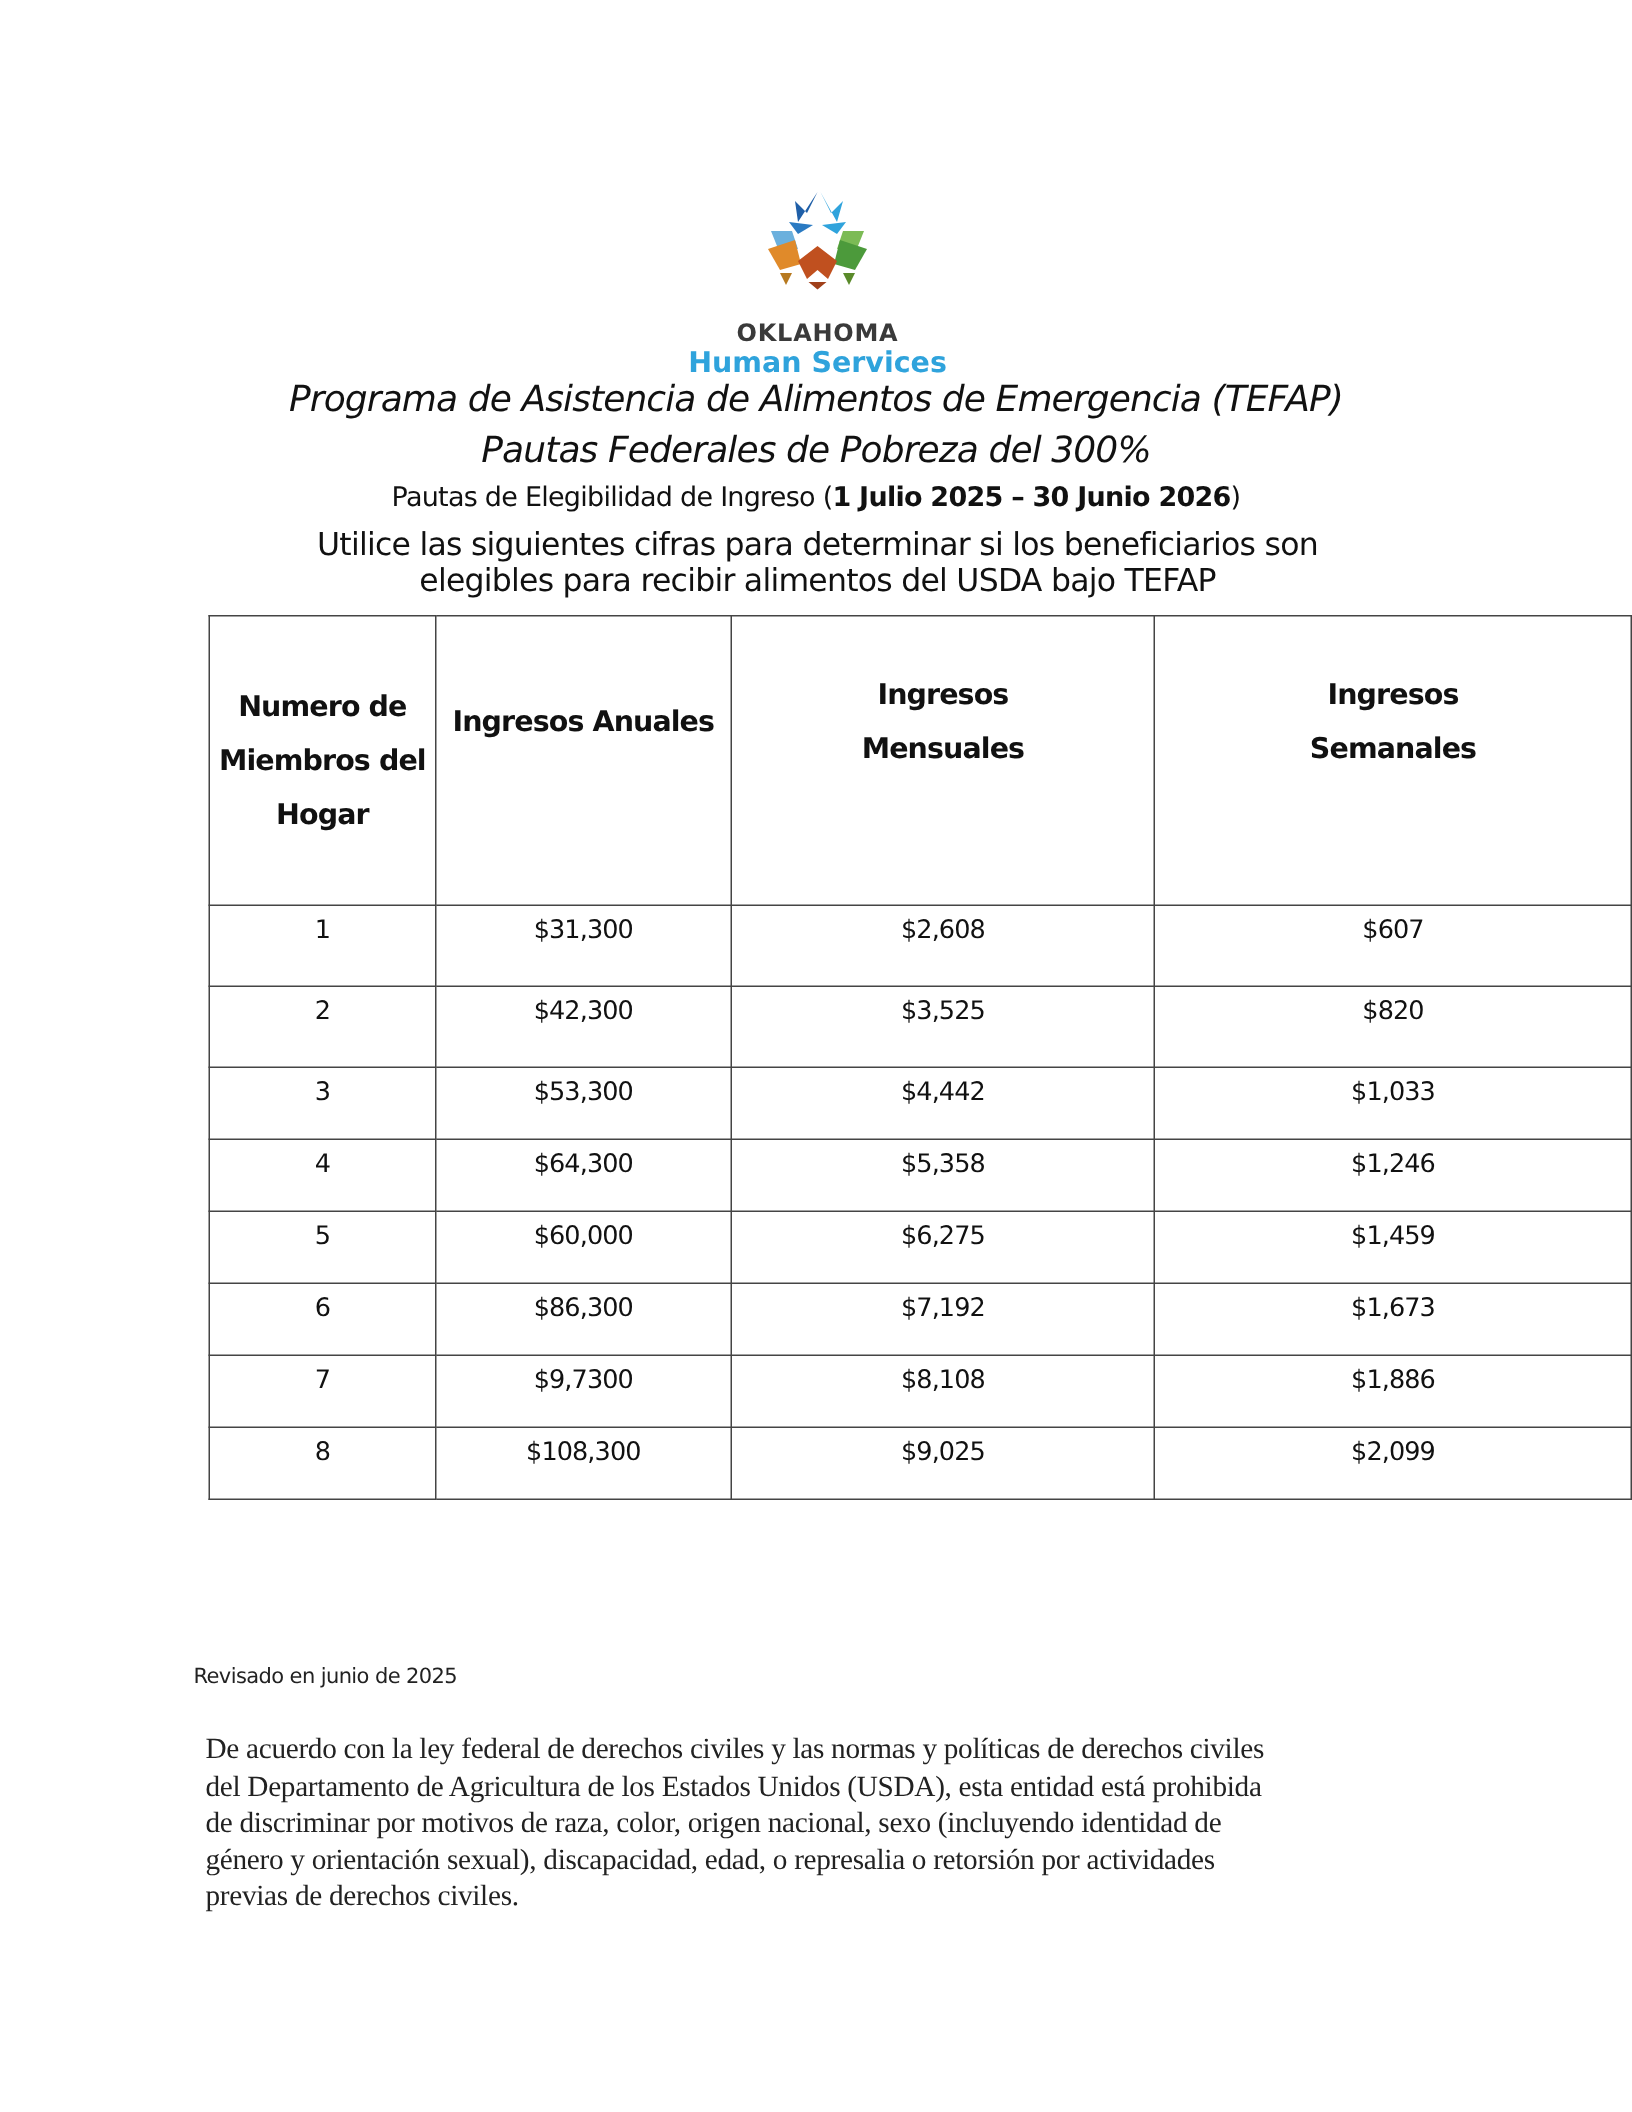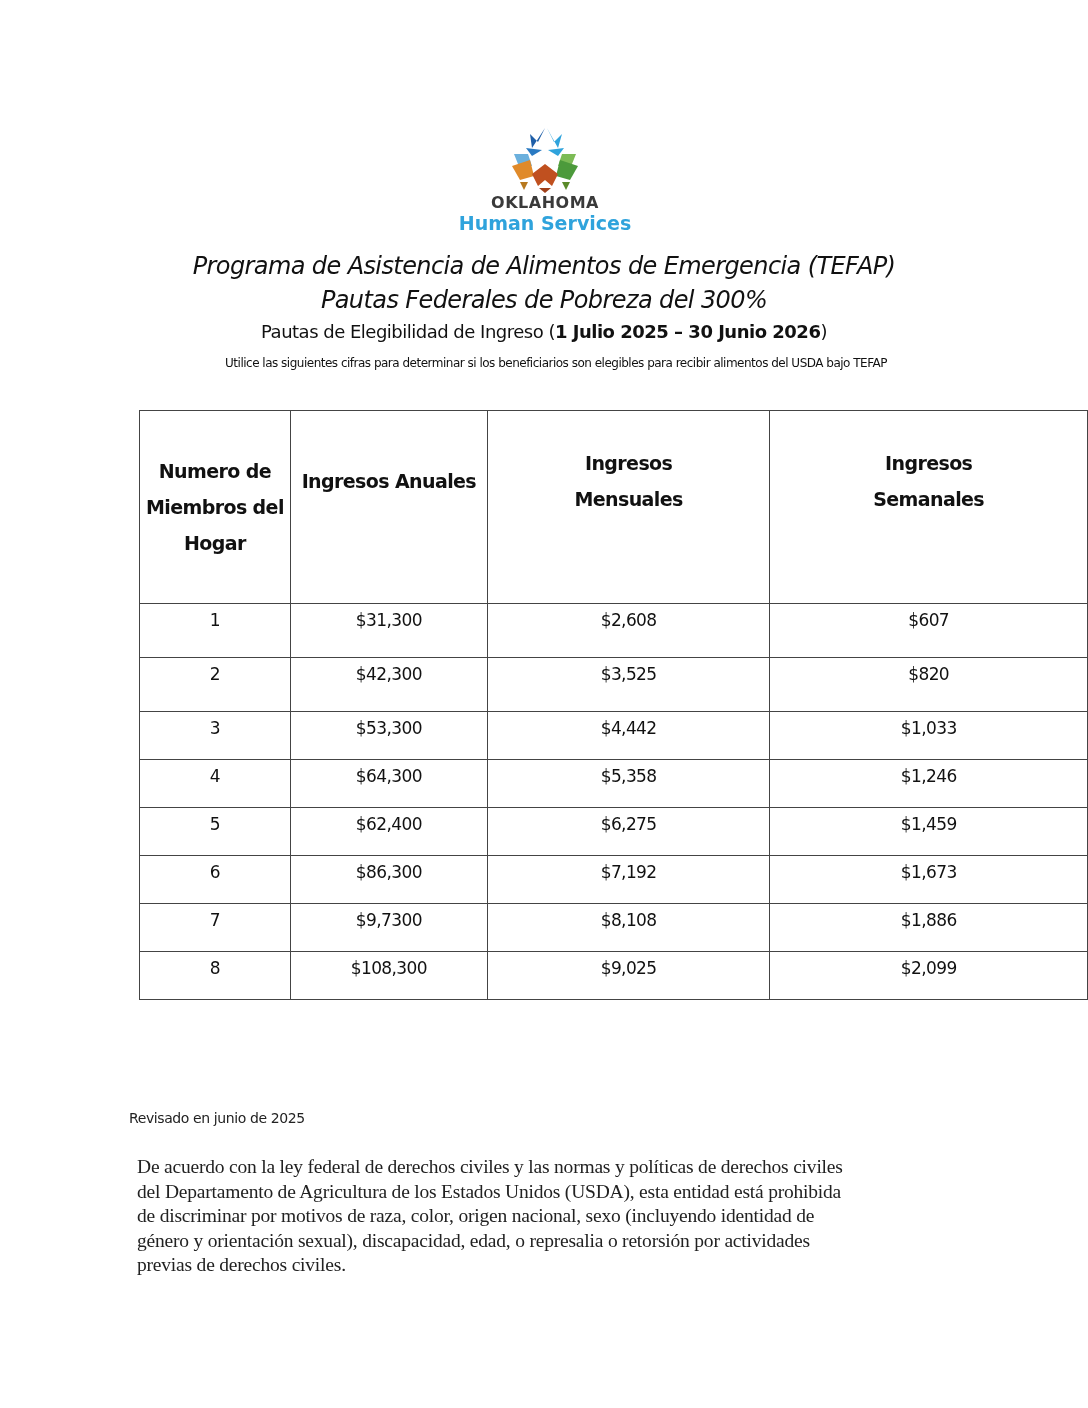--- a/index.html
+++ b/index.html
@@ -1,26 +1,26 @@
 <!DOCTYPE html>
 <html><head>
 <meta charset="utf-8">
 <style>
   html, body { margin:0; padding:0; background:#ffffff; }
   body { width:1088px; height:1408px; position:relative; overflow:hidden; font-family:"Liberation Sans", sans-serif; color:#111; }
   .logo { position:absolute; left:450px; top:124px; width:190px; height:124px; text-align:center; }
   .logo svg { display:block; margin:0 auto; }
-  .logo .ok { font-family:"DejaVu Sans", sans-serif; font-weight:bold; font-size:16px; color:#3a3a3a; letter-spacing:0.5px; line-height:18px; margin-top:0; }
+  .logo .ok { font-family:"DejaVu Sans", sans-serif; font-weight:bold; font-size:16px; color:#3a3a3a; letter-spacing:0.5px; line-height:18px; margin-top:19px; }
   .logo .hs { font-family:"DejaVu Sans", sans-serif; font-weight:bold; font-size:19px; color:#2fa3dc; line-height:22px; }
   .t1, .t2 { position:absolute; left:0; width:1088px; text-align:center; font-family:"DejaVu Sans", sans-serif; font-style:italic; font-size:24px; color:#111; font-weight:normal; letter-spacing:-0.6px; }
   .t1 { top:252px; }
   .t2 { top:286px; }
   .t3 { position:absolute; top:321px; left:0; width:1088px; text-align:center; font-family:"DejaVu Sans", sans-serif; font-size:18px; letter-spacing:-0.5px; }
   .t3 b { font-weight:bold; }
-  .t4 { position:absolute; top:351px; left:212px; width:688px; text-align:center; font-family:"DejaVu Sans", sans-serif; font-size:12px; line-height:24px; letter-spacing:-0.5px; }
+  .t4 { position:absolute; top:351px; left:201px; width:688px; text-align:center; font-family:"DejaVu Sans", sans-serif; font-size:21px; line-height:24px; letter-spacing:-0.5px; }
   table.tbl { position:absolute; left:139px; top:410px; width:949px; border-collapse:collapse; font-family:"DejaVu Sans", sans-serif; }
   table.tbl td, table.tbl th { border:1.5px solid #444; text-align:center; padding:0; font-size:17px; letter-spacing:-0.6px; }
   table.tbl th { font-weight:bold; font-size:19px; line-height:36px; vertical-align:middle; height:140px; }
   table.tbl td { vertical-align:top; padding-top:6px; }
   .c1 { width:157px; } .c2 { width:212px;margin-left:27px; } .c3 { width:215px; } .c4 { width:200px; }
   tr.r { height:54px; }
   tr.r.rs { height:48px; }
   td.first1 { font-size:20px; }
   td.extra { line-height:30px; font-size:17px; padding-top:2px; }
   tr.last { height:137px; }
@@ -81,21 +81,21 @@
     <td>$1,033</td>
   </tr>
   <tr class="r rs">
     <td>4</td>
     <td>$64,300</td>
     <td>$5,358</td>
     <td>$1,246</td>
   </tr>
   <tr class="r rs">
     <td>5</td>
-    <td>$62,400</td>
+    <td>$60,000</td>
     <td>$6,275</td>
     <td>$1,459</td>
   </tr>
   <tr class="r rs">
     <td>6</td>
     <td>$86,300</td>
     <td>$7,192</td>
     <td>$1,673</td>
   </tr>
   <tr class="r rs">

